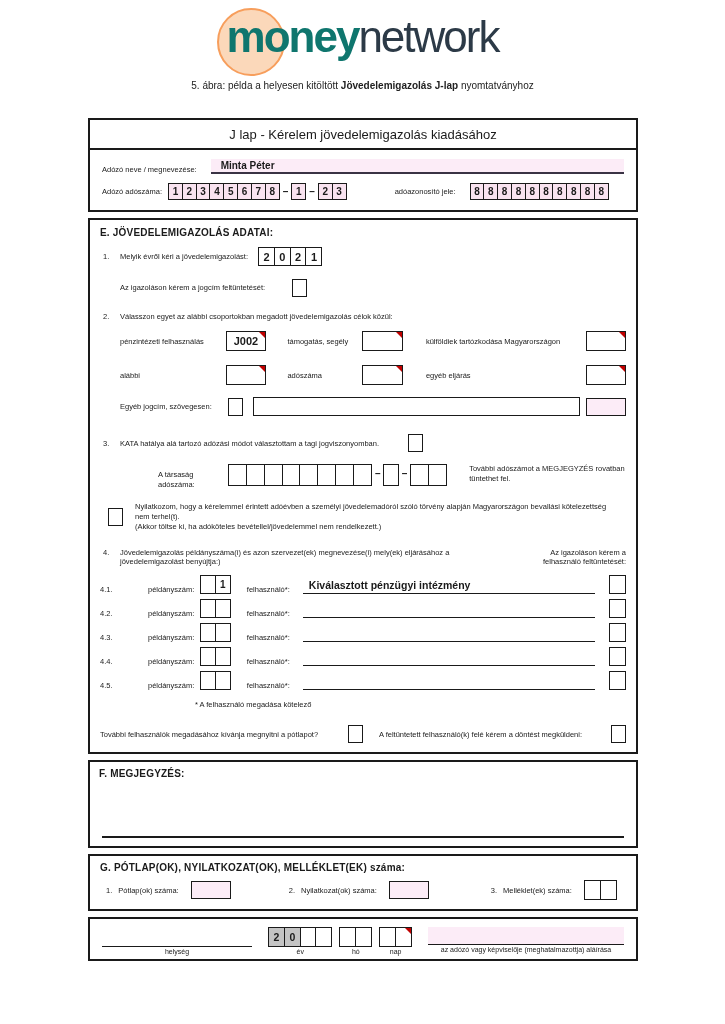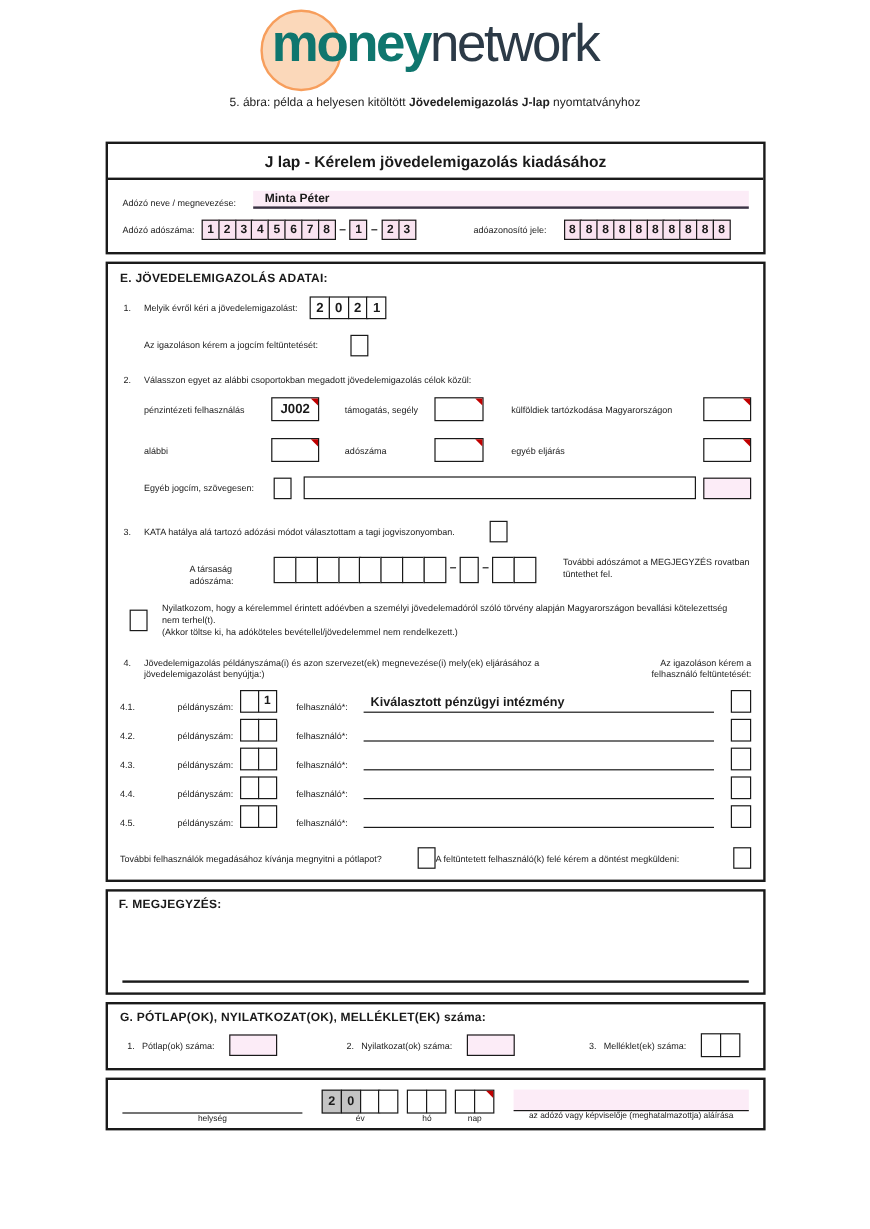--- a/index.html
+++ b/index.html
@@ -16,21 +16,21 @@
   .caption { text-align:center; font-size:10px; margin-top:6px; color:#222; }
   .caption b { font-weight:bold; }
 
   
   .form { position:absolute; left:88px; top:118px; width:550px; }
   .fbox { border:2px solid #1a1a1a; background:#fff; box-sizing:border-box; }
   .fbox + .fbox { margin-top:6px; }
   .lbl { font-size:7.5px; line-height:1.25; }
 
   
-  .form-title { text-align:center; font-weight:bold; font-size:13px; padding:7px 0 6px; border-bottom:2px solid #1a1a1a; }
+  .form-title { text-align:center; font-weight:normal; font-size:13px; padding:7px 0 6px; border-bottom:2px solid #1a1a1a; }
   .hdr-body { padding:9px 12px 10px; }
   .row-name { display:flex; align-items:flex-end; }
   .name-field { flex:1; margin-left:14px; background:#fcecf7; border-bottom:2px solid #3a3344;
                 font-weight:bold; font-size:10px; padding:1px 0 1px 10px; }
   .row-tax { display:flex; align-items:center; margin-top:9px; }
   .join { display:flex; }
   .join > * + * { margin-left:-1.2px; }
   .dbox { width:13px; height:15px; border:1.2px solid #1a1a1a; background:#f9e3f0;
           font-weight:bold; font-size:10px; display:flex; align-items:center; justify-content:center; }
   .dash { margin:0 3px; font-weight:bold; font-size:10px; }
@@ -299,25 +299,26 @@
           <span class="r4lbl">példányszám:</span>
           <span class="join">
             <span class="cpbox"></span>
             <span class="cpbox"></span>
           </span>
           <span class="r4user">felhasználó*:</span>
           <span class="r4field"></span>
           <span class="r4cb"></span>
         </div>
 
+        <div class="footnote">* A felhasználó megadása kötelező</div>
 
         <div class="e-bottom">
           <span class="lbl" style="width:248px">További felhasználók megadásához kívánja megnyitni a pótlapot?</span>
           <span class="cb"></span>
-          <span class="lbl" style="margin-left:0">A feltüntetett felhasználó(k) felé kérem a döntést megküldeni:</span>
+          <span class="lbl" style="margin-left:16px">A feltüntetett felhasználó(k) felé kérem a döntést megküldeni:</span>
           <span class="cb" style="margin-left:auto"></span>
         </div>
       </div>
     </div>
 
     <div class="fbox fbox-f">
       <div class="sec-title">F.  MEGJEGYZÉS:</div>
       <div class="f-line"></div>
     </div>
 

